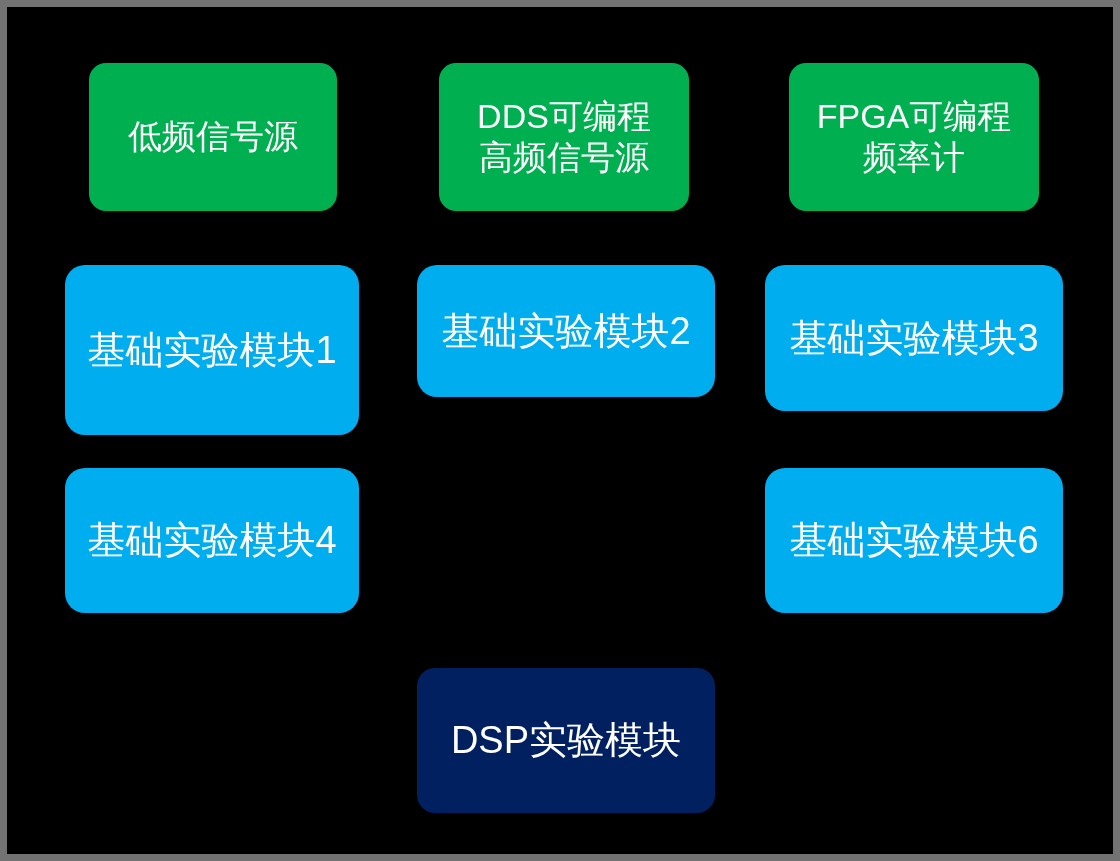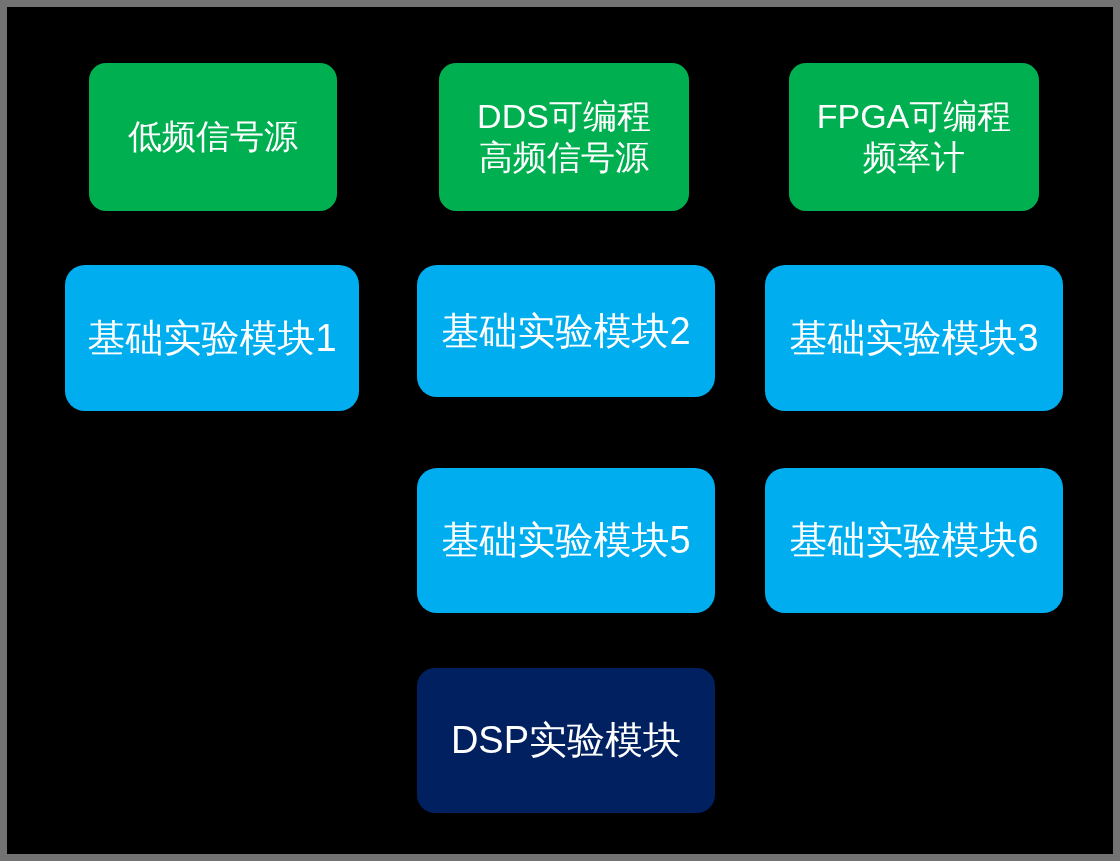--- a/index.html
+++ b/index.html
@@ -62,21 +62,21 @@
   }
 
   
 
   
   #n-low-freq-source   { left: 82px;  top: 56px;  width: 248px; height: 148px; }
   #n-dds-source        { left: 432px; top: 56px;  width: 250px; height: 148px; }
   #n-fpga-counter      { left: 782px; top: 56px;  width: 250px; height: 148px; }
 
   
-  #n-module-1          { left: 58px;  top: 258px; width: 294px; height: 146px; }
+  #n-module-1          { left: 58px;  top: 258px; width: 294px; height: 170px; }
   #n-module-2          { left: 410px; top: 258px; width: 298px; height: 132px; }
   #n-module-3          { left: 758px; top: 258px; width: 298px; height: 146px; }
 
   
   #n-module-4          { left: 58px;  top: 461px; width: 294px; height: 145px; }
   #n-module-5          { left: 410px; top: 461px; width: 298px; height: 145px; }
   #n-module-6          { left: 758px; top: 461px; width: 298px; height: 145px; }
 
   
   #n-dsp-module        { left: 410px; top: 661px; width: 298px; height: 145px; text-align: center; }
@@ -105,24 +105,24 @@
   </div>
 
   <div class="node module" id="n-module-2">
     <span class="label">基础实验模块2</span>
   </div>
 
   <div class="node module" id="n-module-3">
     <span class="label">基础实验模块3</span>
   </div>
 
+  <div class="node module" id="n-module-4">
+    <span class="label">基础实验模块4</span>
+  </div>
 
-  <div class="node module" id="n-module-5">
-    <span class="label">基础实验模块5</span>
-  </div>
 
   <div class="node module" id="n-module-6">
     <span class="label">基础实验模块6</span>
   </div>
 
   <div class="node dsp" id="n-dsp-module">
     <span class="label">DSP实验模块</span>
   </div>
 
 </div>

